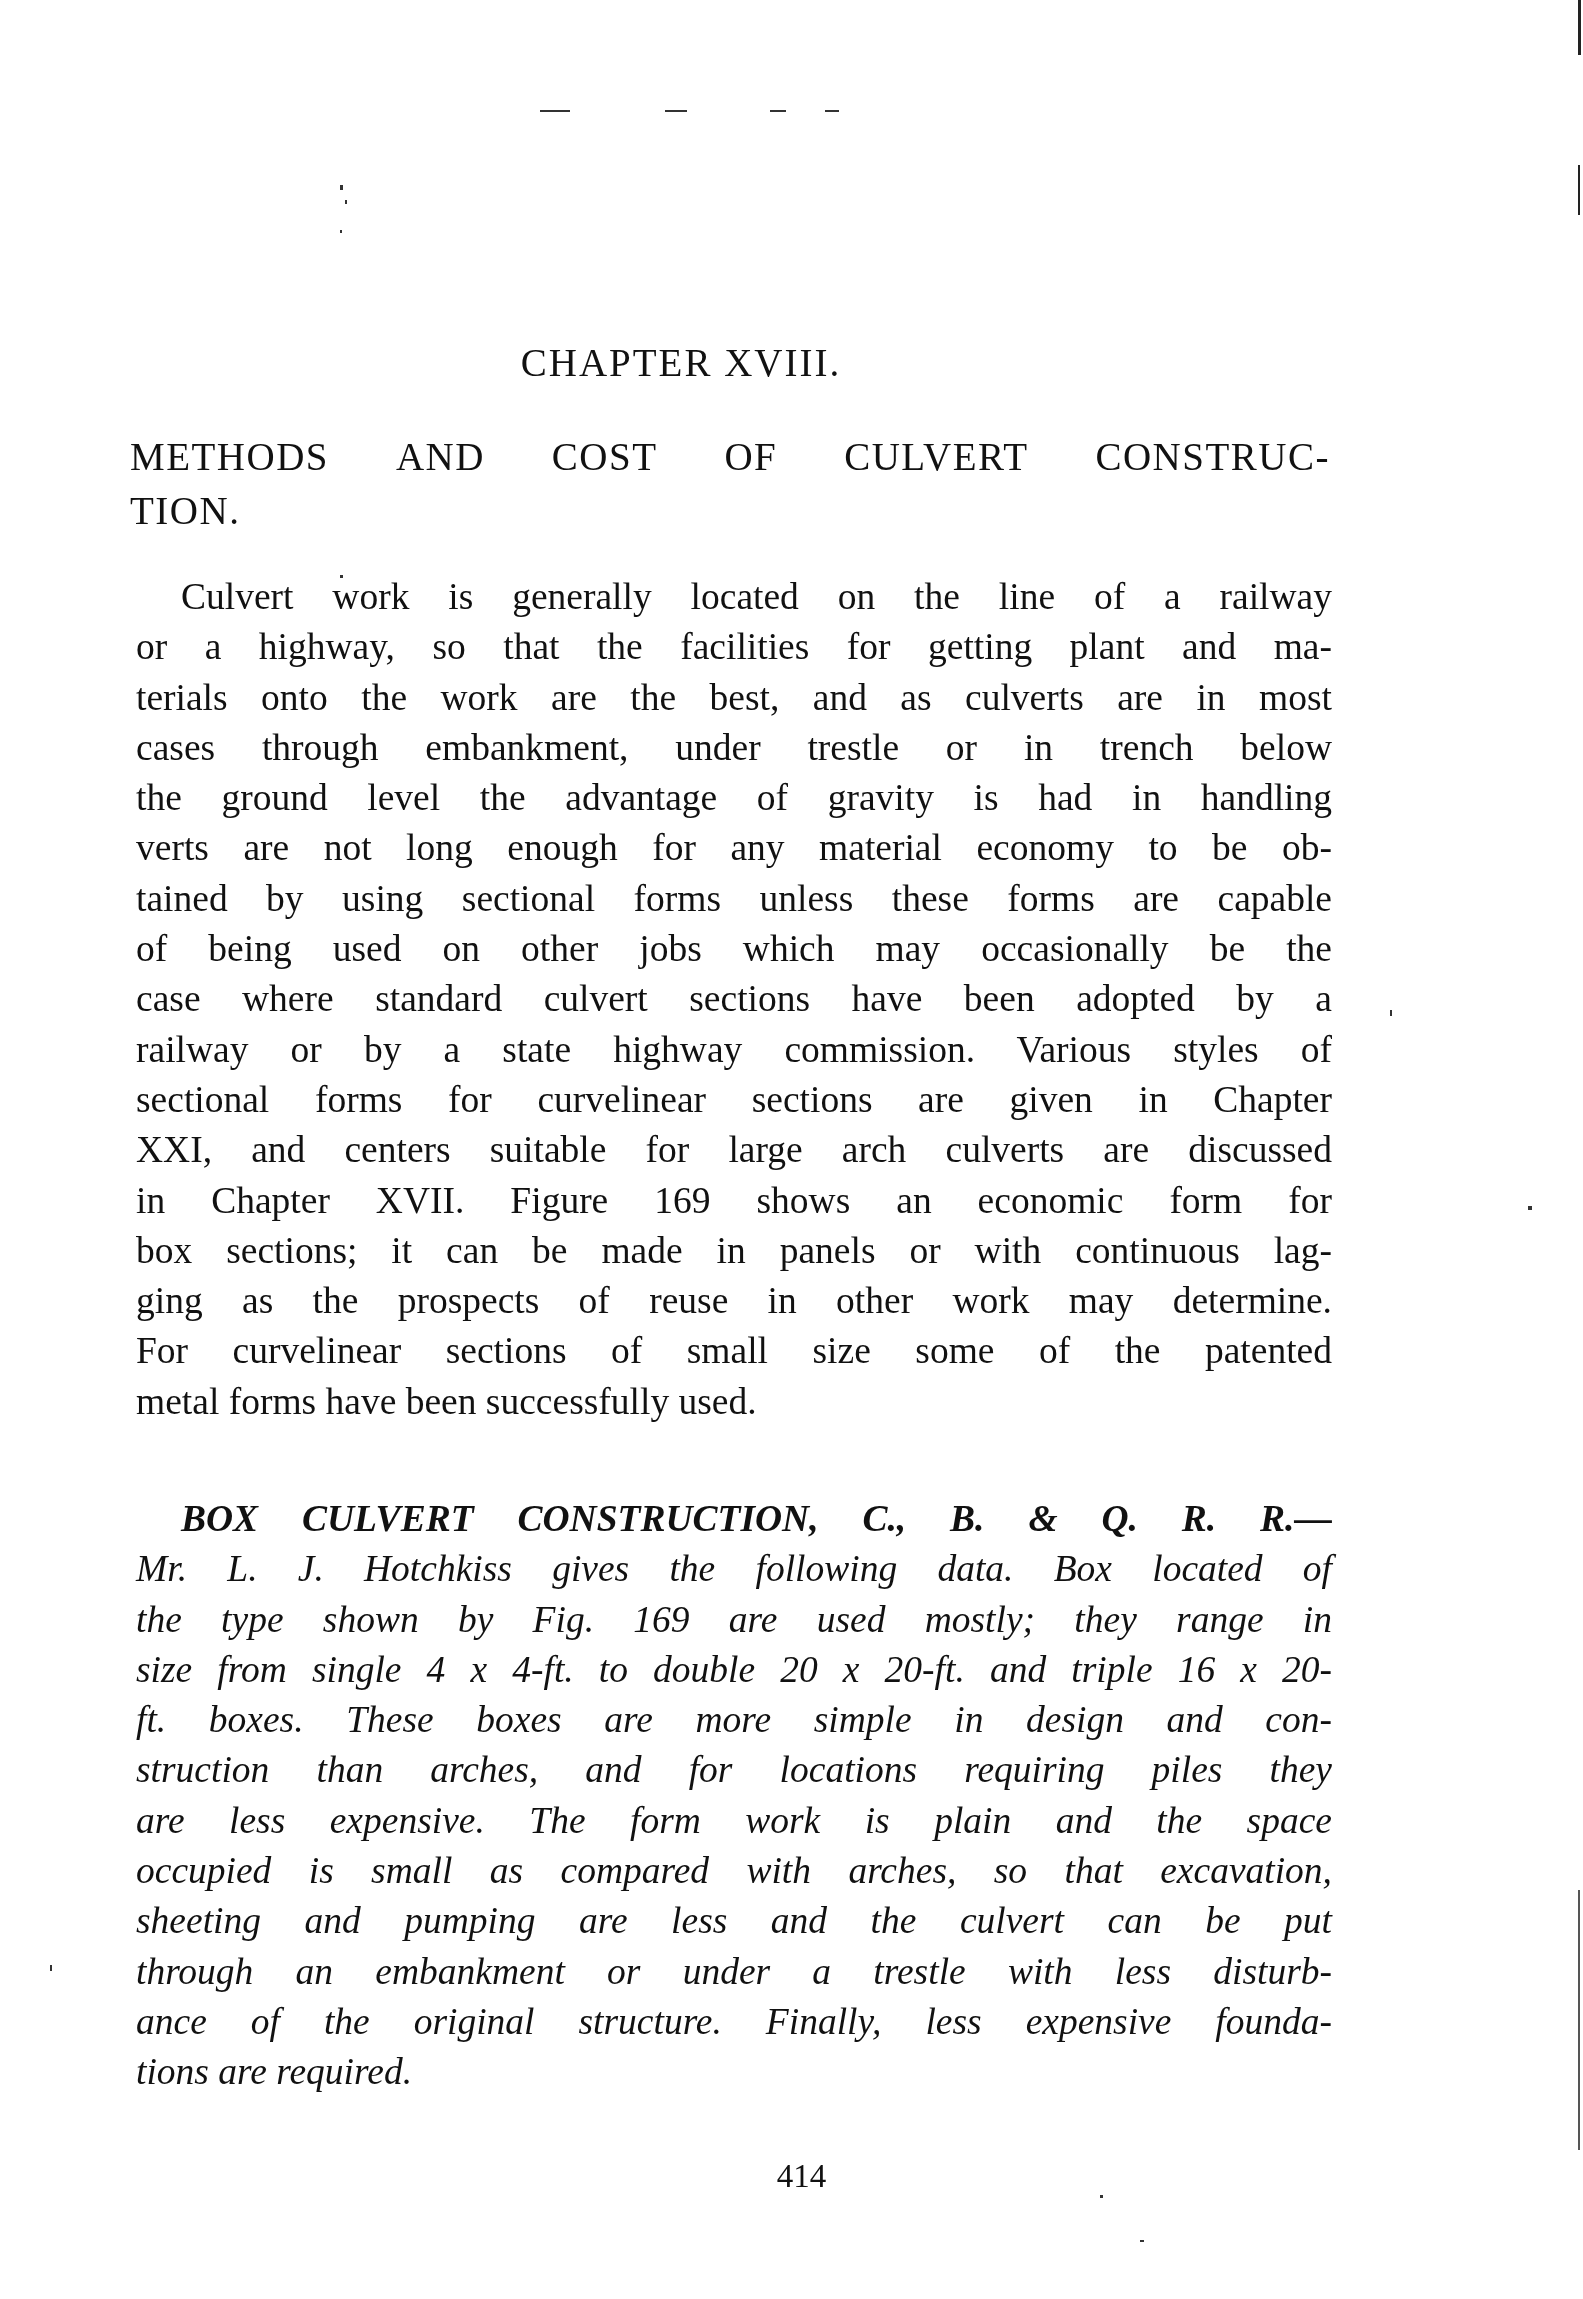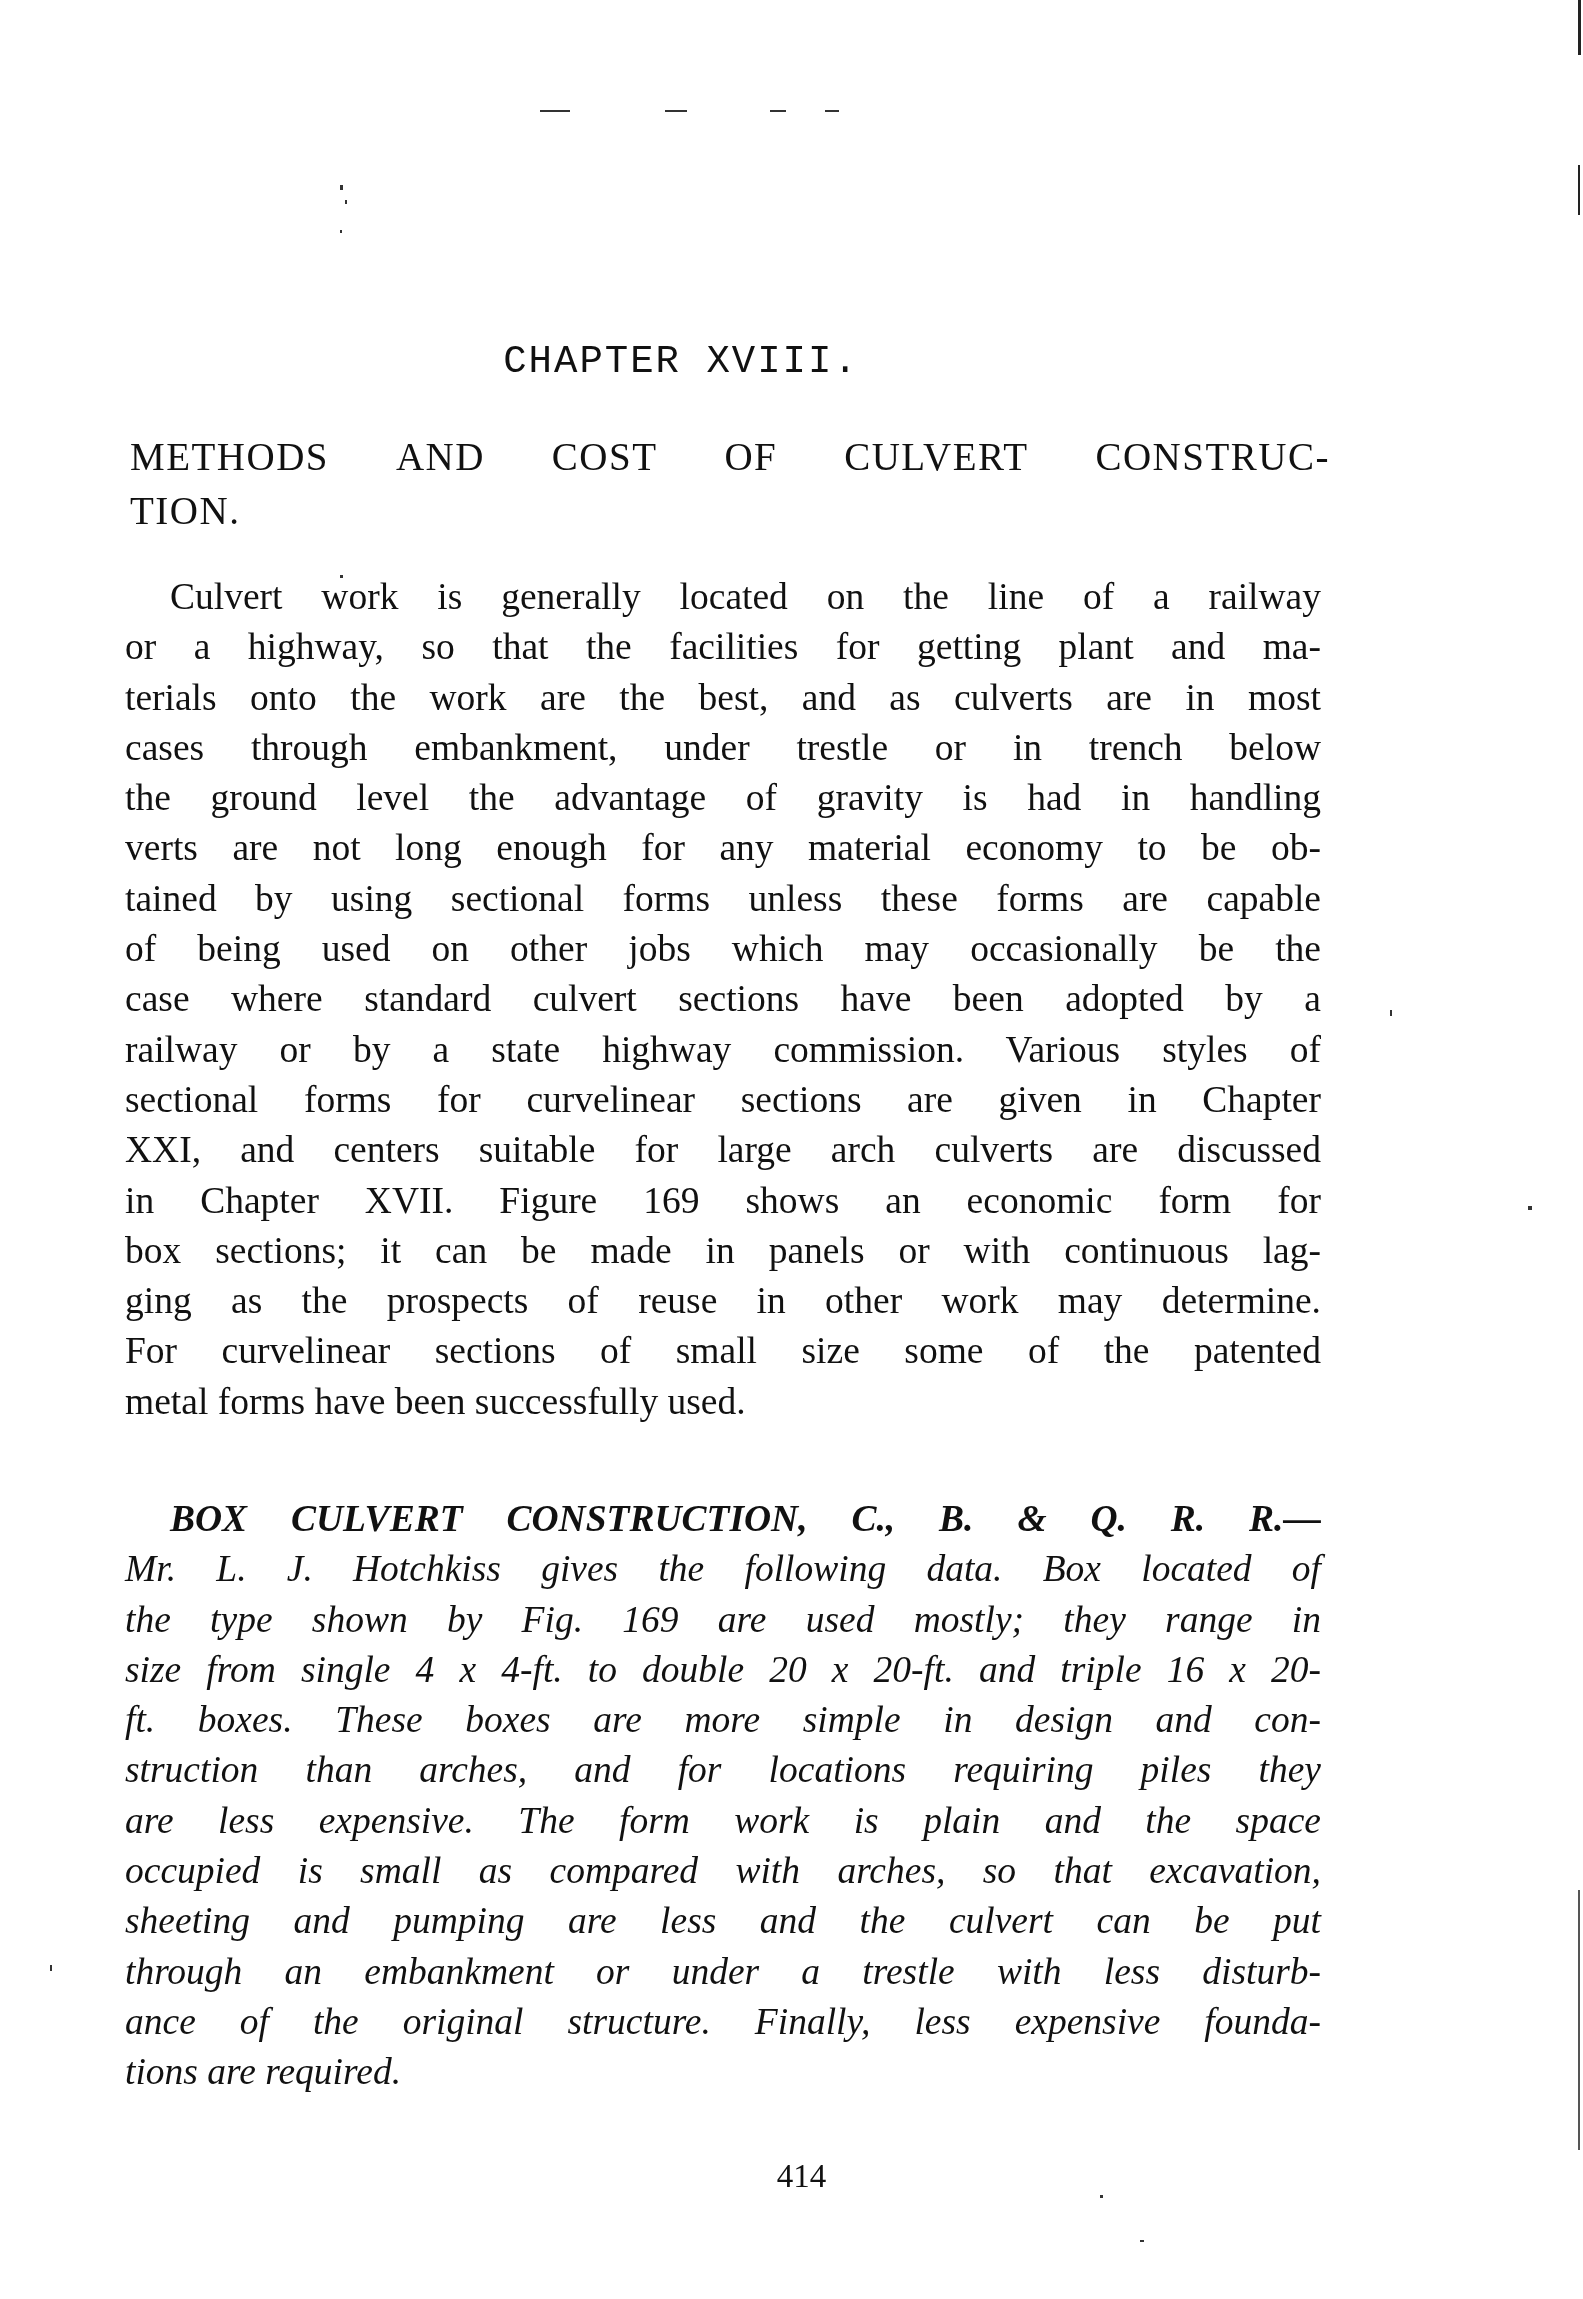--- a/index.html
+++ b/index.html
@@ -1,25 +1,25 @@
 <!DOCTYPE html>
 <html><head>
 <meta charset="utf-8">
 <style>
   html, body { margin: 0; padding: 0; background: #ffffff; }
   body { width: 1583px; height: 2299px; position: relative; overflow: hidden;
          font-family: "Liberation Serif", "DejaVu Serif", serif; color: #111; }
   .page { position: absolute; left: 0; top: 0; width: 1583px; height: 2299px; }
   .chapter { position: absolute; top: 340px; left: 0; width: 1362px; text-align: center;
-             font-size: 39px; letter-spacing: 2px; font-family: Liberation Mono, monospace; }
+             font-size: 39px; letter-spacing: 2px; }
   .title { position: absolute; top: 430px; left: 130px; width: 1200px;
            font-size: 39px; letter-spacing: 1.5px; }
   .title .l1 { display: flex; justify-content: space-between; height: 54px; line-height: 54px; }
   .title .l2 { text-align: left; height: 54px; line-height: 54px; padding-left: 0; }
-  .body { position: absolute; left: 125px; width: 1196px; font-size: 37.5px; }
+  .body { position: absolute; left: 136px; width: 1196px; font-size: 37.5px; }
   .line { height: 50.3px; line-height: 50.3px; white-space: nowrap; text-align: justify;
           text-align-last: justify; }
   .line.last { text-align-last: left; }
   .line.indent { padding-left: 45px; }
   .p1 { top: 572px; }
   .p2 { top: 1494px; font-style: italic; }
   .bold { font-weight: bold; }
   .folio { position: absolute; top: 2158px; left: 0; width: 1583px; text-align: center;
            font-size: 33px; padding-left: 20px; box-sizing: border-box; }
   .speck { position: absolute; background: #333; }

